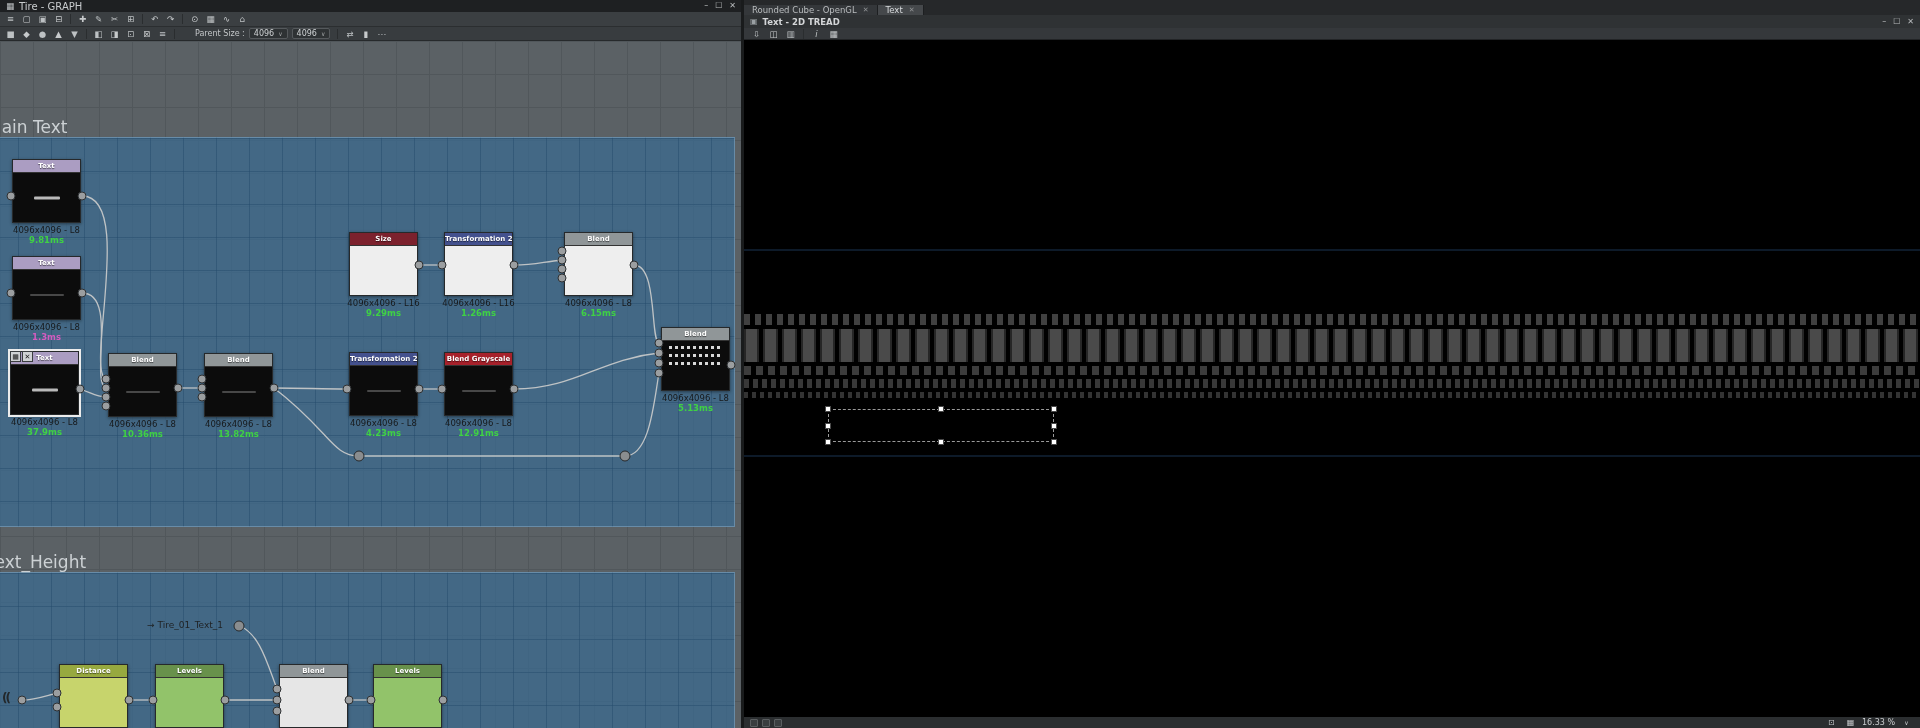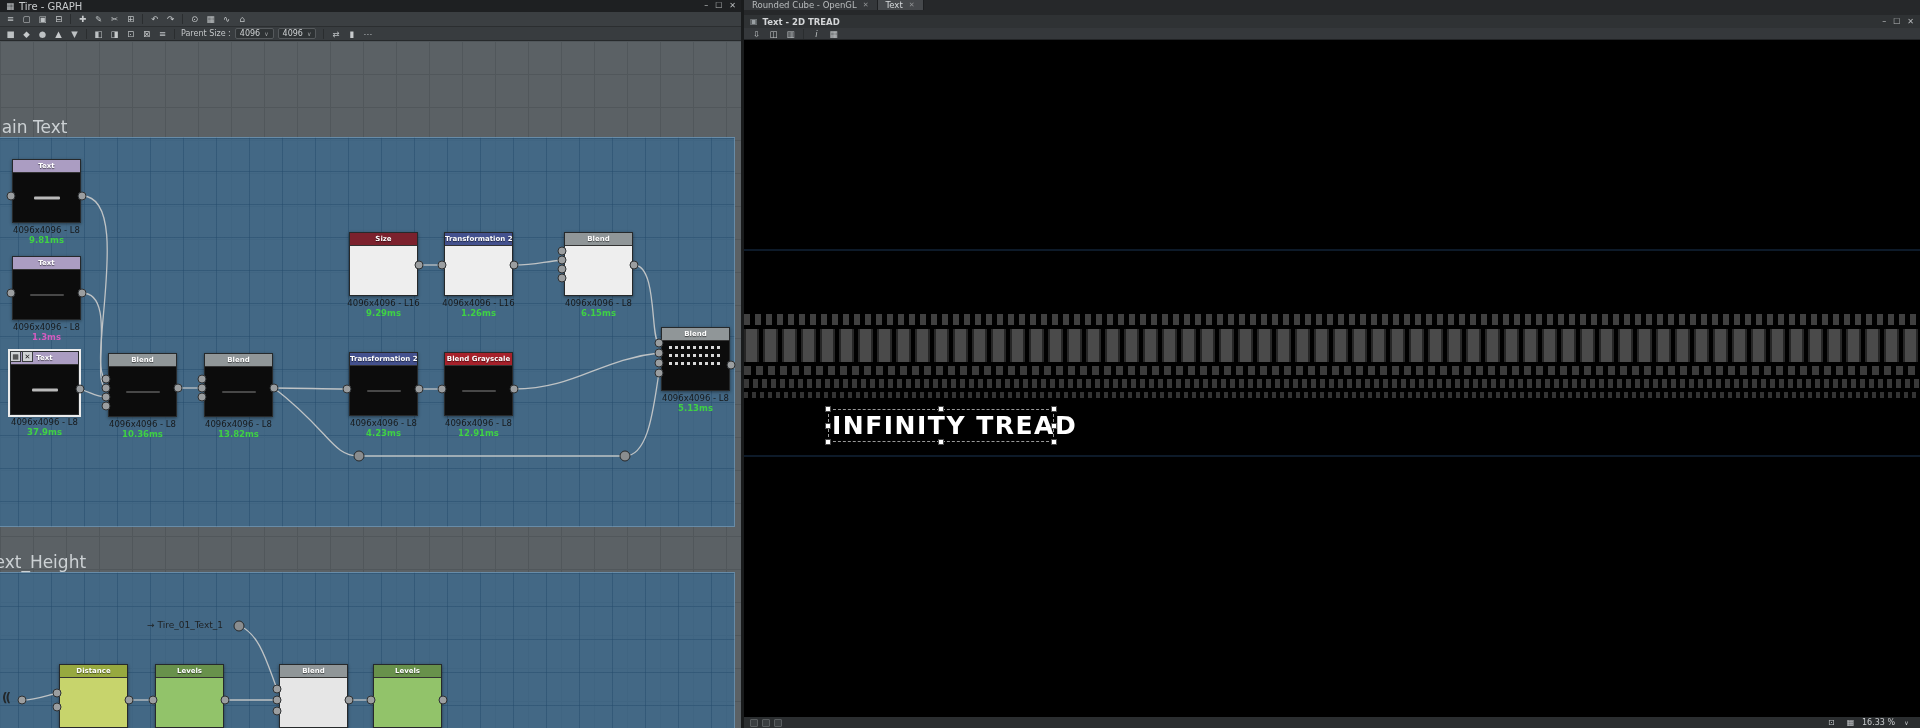--- a/index.html
+++ b/index.html
@@ -12,21 +12,21 @@
   .ltitle { height:12px; background:#1e2022; display:flex; align-items:center; gap:4px; padding:0 5px; flex:0 0 auto; }
   .ltitle .t { color:#c9ccce; font-size:10px; white-space:nowrap; }
   .winctl { margin-left:auto; display:flex; gap:7px; }
   .winctl span { color:#b9bcbe; font-size:8px; line-height:12px; cursor:default; }
   .toolrow1 { height:15px; background:#3b3f42; border-bottom:1px solid #2b2e30; display:flex; align-items:center; padding:0 3px; gap:1px; flex:0 0 auto; }
   .toolrow2 { height:14px; background:#383c3f; border-bottom:1px solid #26292b; display:flex; align-items:center; padding:0 3px; gap:1px; flex:0 0 auto; }
   .icon-btn { display:inline-flex; width:15px; height:12px; align-items:center; justify-content:center;
     color:#c7cacc; font-size:8.5px; border-radius:2px; }
   .icon-btn:nth-child(odd){ color:#bdc1c3; }
   .tsep { width:1px; height:10px; background:#2a2d2f; margin:0 3px; }
-  .psl { color:#c3c6c8; font-size:8px; margin:0 3px 0 2px; white-space:nowrap; }
+  .psl { color:#c3c6c8; font-size:8px; margin:0 3px 0 16px; white-space:nowrap; }
   .dd { display:inline-flex; align-items:center; gap:4px; background:#2e3234; border:1px solid #55595c;
     border-radius:2px; color:#cfd2d4; font-size:8px; padding:0 4px; height:11px; margin-right:3px; }
   .dd .car { font-size:6px; color:#9da0a2; }
 
   .graph { flex:1 1 auto; position:relative; overflow:hidden;
     background-color:#5b6165;
     background-image:linear-gradient(#51575b 1px,transparent 1px),linear-gradient(90deg,#51575b 1px,transparent 1px);
     background-size:33px 33px; }
 
   .frame { position:absolute; background:rgba(58,107,146,0.72); border:1px solid rgba(150,185,210,0.45);
@@ -59,21 +59,21 @@
   .ntime.pink { color:#d45cc0; }
 
   .portal { position:absolute; font-size:9px; color:#1f2224; white-space:nowrap; }
   .insrc { position:absolute; font-size:12px; color:#23272a; font-weight:bold; letter-spacing:-2px; }
 
   
   .divider { width:3px; height:728px; background:#191b1c; }
 
   
   .right { flex:1; height:728px; display:flex; flex-direction:column; background:#000; min-width:0; }
-  .tabs { height:15px; background:#26282a; display:flex; align-items:flex-start; flex:0 0 auto; }
+  .tabs { height:15px; background:#26282a; display:flex; align-items:flex-end; flex:0 0 auto; }
   .tab { display:flex; align-items:center; gap:6px; padding:0 8px; font-size:8.5px; color:#b9bcbe;
     background:#34373a; border-right:1px solid #1d1f21; white-space:nowrap; }
   .tab.active { background:#45484b; color:#d7dadc; }
   .tab .x { font-size:7px; color:#8f9294; }
   .rtitle { height:13px; background:#2f3234; display:flex; align-items:center; gap:5px; padding:0 6px; flex:0 0 auto; }
   .rtitle .ic { color:#9aa0a3; font-size:8px; }
   .rtitle .t { color:#d4d6d8; font-size:8.5px; font-weight:bold; white-space:nowrap; }
   .rtool { height:12px; background:#35383b; border-bottom:1px solid #222426; display:flex; align-items:center; padding:0 5px; gap:2px; flex:0 0 auto; }
   .rtool .icon-btn { height:10px; }
 
@@ -444,21 +444,20 @@
       <div class="selbox">
         <div class="hdl" style="left:-4px;top:-4px"></div>
         <div class="hdl" style="left:50%;top:-4px;margin-left:-3px"></div>
         <div class="hdl" style="right:-4px;top:-4px"></div>
         <div class="hdl" style="left:-4px;top:50%;margin-top:-3px"></div>
         <div class="hdl" style="right:-4px;top:50%;margin-top:-3px"></div>
         <div class="hdl" style="left:-4px;bottom:-4px"></div>
         <div class="hdl" style="left:50%;bottom:-4px;margin-left:-3px"></div>
         <div class="hdl" style="right:-4px;bottom:-4px"></div>
       </div>
-      <div class="bigtext">INFINITY TREAD</div>
     </div>
 
 
     <div class="rbottom">
       <span class="chan"></span>
       <span class="chan"></span>
       <span class="chan"></span>
       <span class="spacer"></span>
       <span class="icon-btn">⊡</span>
       <span class="icon-btn">▦</span>

